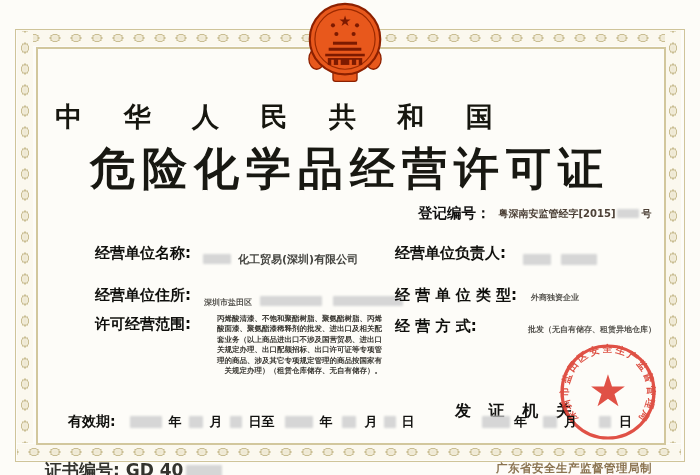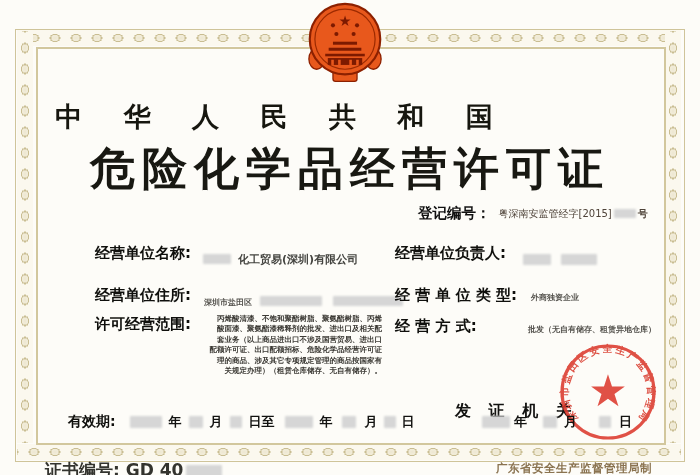--- a/index.html
+++ b/index.html
@@ -38,21 +38,21 @@
   .country-title{
     left:0;top:99px;width:612px;text-align:center;padding-right:48px;box-sizing:border-box;
     font-size:27px;font-weight:bold;letter-spacing:16px;color:#16160f;
   }
   .main-title{
     left:0;top:139px;width:700px;text-align:center;
     font-size:45px;font-weight:bold;letter-spacing:7px;color:#181812;
   }
   .reg-row{left:418px;top:204px;display:flex;align-items:center;}
   .reg-label{font-size:14.5px;font-weight:bold;color:#111;}
-  .reg-value{font-size:10px;color:#4e4238;margin-left:8px;font-weight:normal;}
+  .reg-value{font-size:10px;color:#4e4238;margin-left:8px;font-weight:bold;}
   .reg-suffix{font-size:10px;color:#4e4238;font-weight:bold;}
 
   
   .redact{
     display:inline-block;background:#d6d6d6;border-radius:1px;
     filter:blur(1.1px);vertical-align:middle;
   }
 
   
   .flabel{font-size:15px;font-weight:bold;color:#0f0f0c;white-space:nowrap;}
@@ -127,21 +127,21 @@
   <span class="redact" style="width:70px;height:10px;margin-left:6px;"></span>
 </div>
 <div class="abs flabel" style="left:395px;top:286px;">经 营 单 位 类 型:</div>
 <div class="abs fvalue-sm" style="left:531px;top:292px;">外商独资企业</div>
 
 <div class="abs flabel" style="left:95px;top:315px;">许可经营范围:</div>
 <div class="abs scope-text" style="left:204px;top:314px;text-align:right;">
   <div>丙烯酸清漆、不饱和聚酯树脂、聚氨酯树脂、丙烯</div>
   <div>酸面漆、聚氨酯漆稀释剂的批发、进出口及相关配</div>
   <div>套业务（以上商品进出口不涉及国营贸易、进出口</div>
-  <div>配额许可证、出口配额招标、危险化学品经营许可证</div>
+  <div>关规定办理、出口配额招标、出口许可证等专项管</div>
   <div>理的商品、涉及其它专项规定管理的商品按国家有</div>
   <div>关规定办理）（租赁仓库储存、无自有储存）。</div>
 </div>
 <div class="abs flabel" style="left:395px;top:317px;">经 营 方 式:</div>
 <div class="abs fvalue-sm" style="left:528px;top:324px;">批发（无自有储存、租赁异地仓库）</div>
 
 <div class="abs authority">发 证 机 关</div>
 
 <svg class="abs" style="left:548px;top:332px;opacity:.88;" width="120" height="120" viewBox="0 0 120 120">
   <defs>

